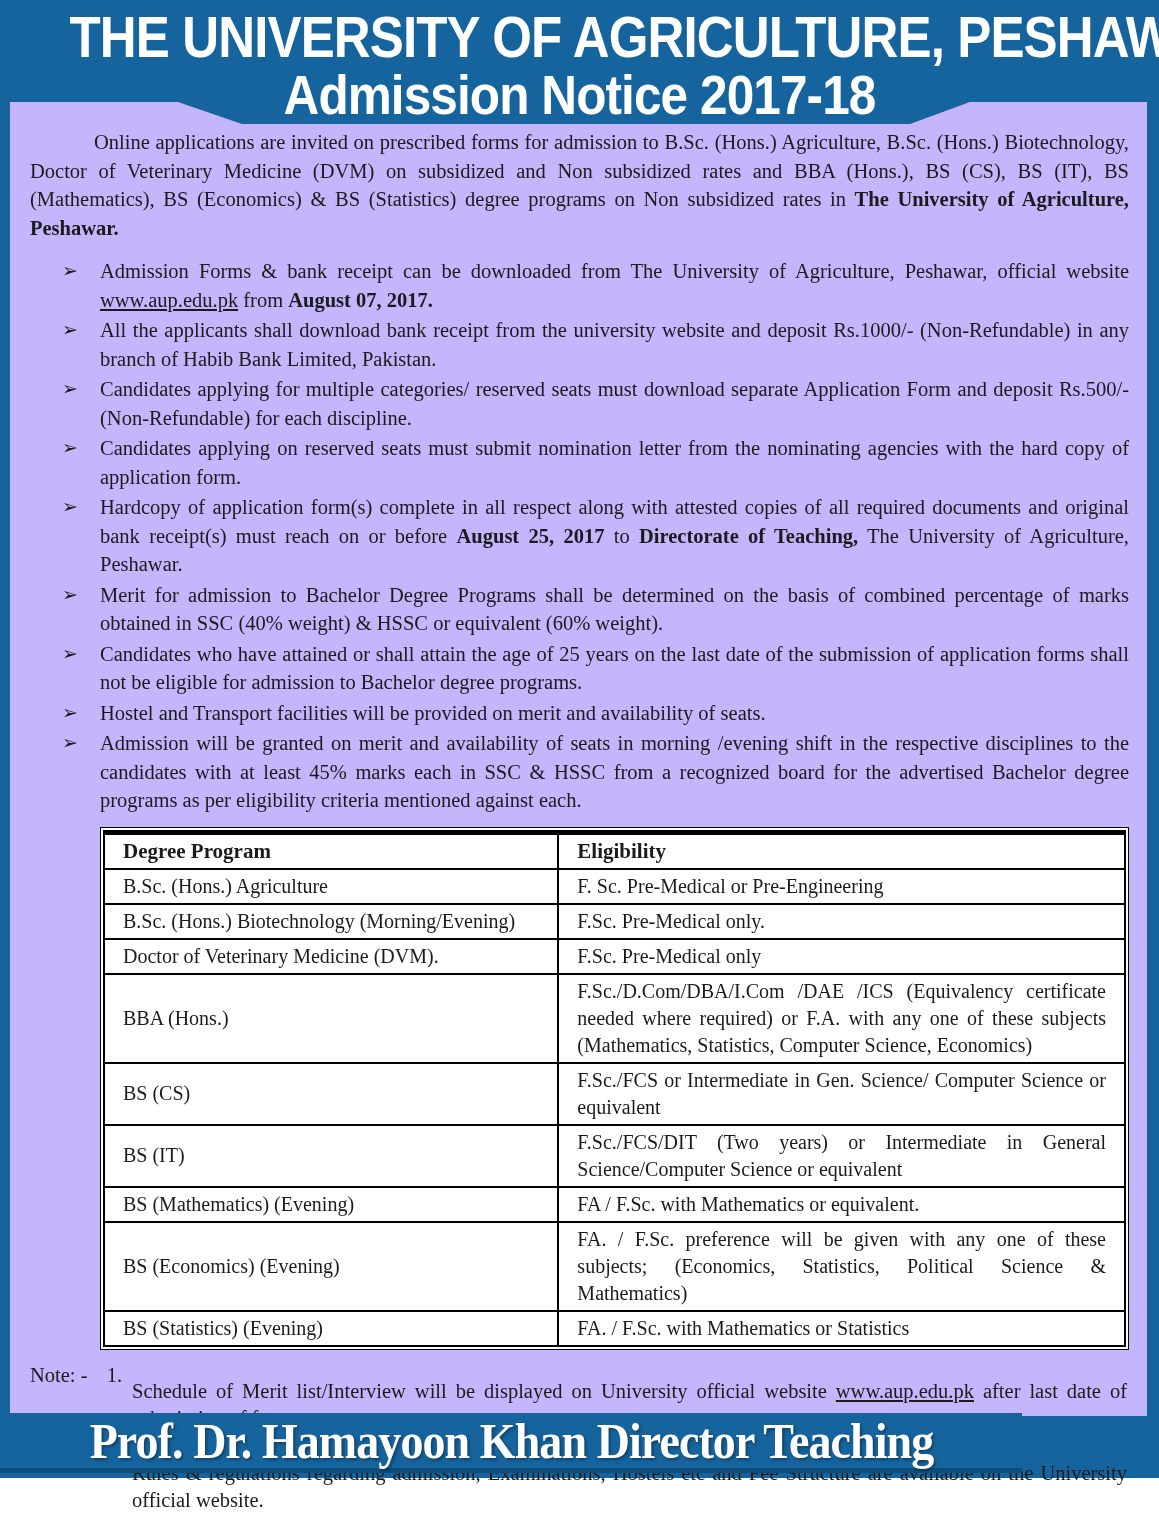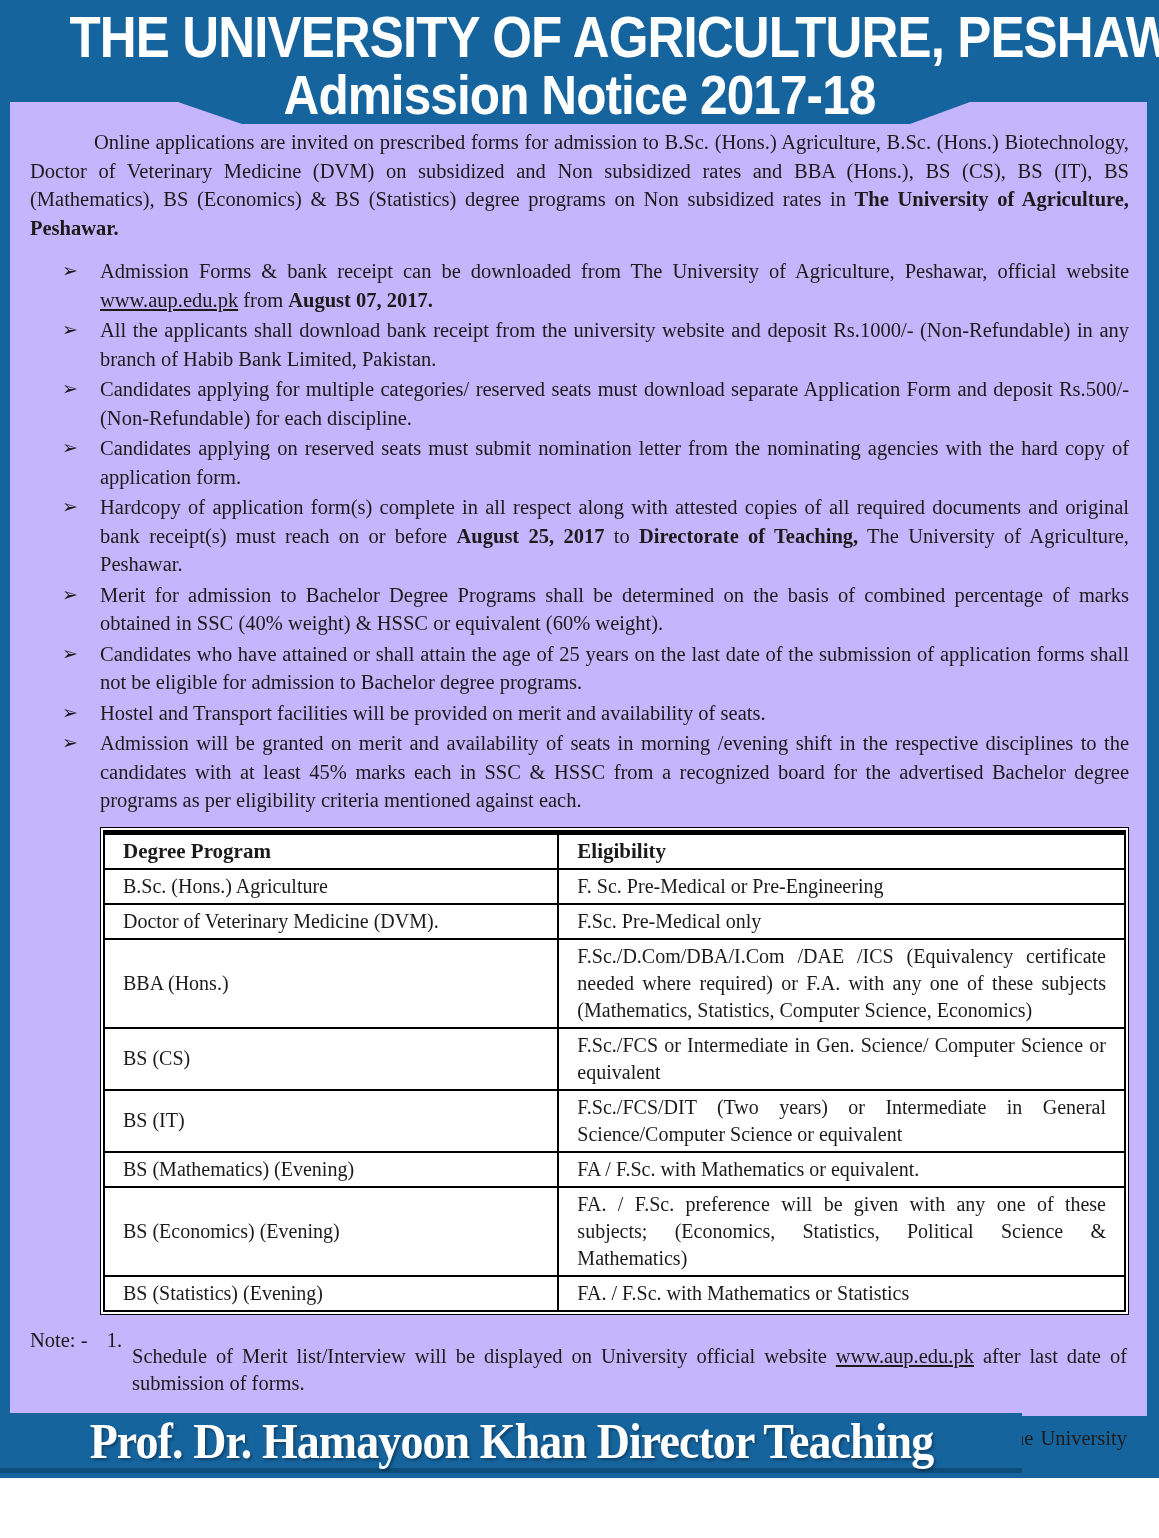--- a/index.html
+++ b/index.html
@@ -99,20 +99,24 @@
             <th>Degree Program</th>
             <th>Eligibility</th>
           </tr>
         </thead>
         <tbody>
           <tr>
               <td class="prog">B.Sc. (Hons.) Agriculture</td>
               <td class="elig">F. Sc. Pre-Medical or Pre-Engineering</td>
             </tr>
           <tr>
+              <td class="prog">B.Sc. (Hons.) Biotechnology  (Morning/Evening)</td>
+              <td class="elig">F.Sc. Pre-Medical only.</td>
+            </tr>
+          <tr>
               <td class="prog">Doctor of Veterinary Medicine (DVM).</td>
               <td class="elig">F.Sc. Pre-Medical only</td>
             </tr>
           <tr>
               <td class="prog">BBA (Hons.)</td>
               <td class="elig">F.Sc./D.Com/DBA/I.Com /DAE /ICS (Equivalency certificate needed where required) or F.A. with any one of these subjects (Mathematics, Statistics, Computer Science, Economics)</td>
             </tr>
           <tr>
               <td class="prog">BS (CS)</td>
               <td class="elig">F.Sc./FCS or Intermediate in Gen. Science/ Computer Science or equivalent</td>

